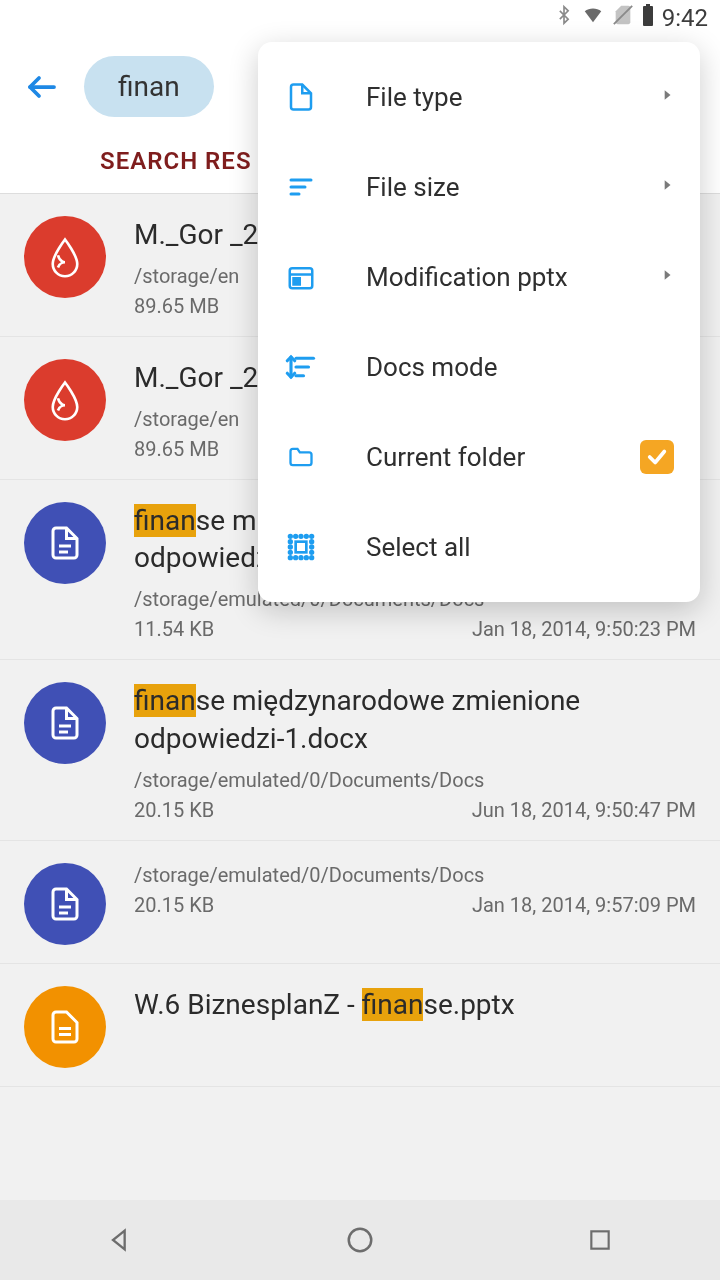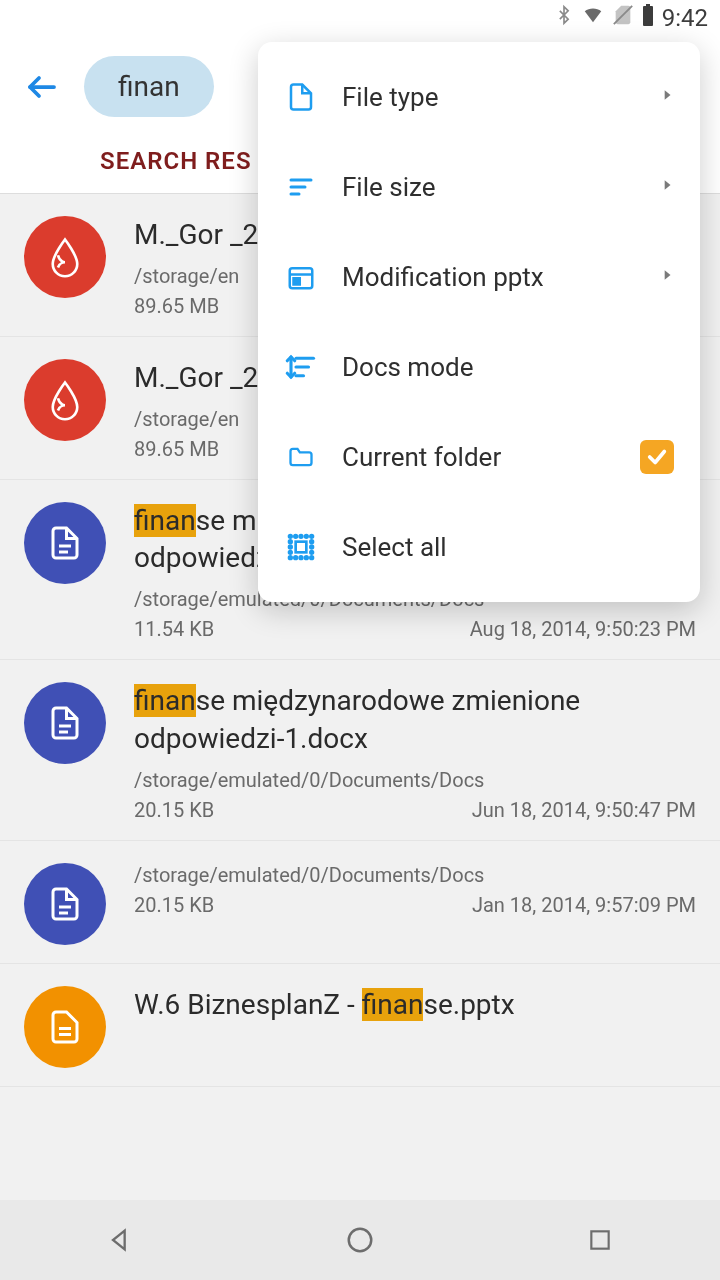--- a/index.html
+++ b/index.html
@@ -25,21 +25,21 @@
   .icon.docx { background: #4050b5; }
   .icon.pptx { background: #f29100; }
   .row .meta { flex: 1; min-width: 0; }
   .row .title { font-size: 28px; color: #2b2b2b; line-height: 1.35; margin-bottom: 10px; }
   .row .title .hl { background: #e8a20c; }
   .row .path { font-size: 20px; color: #6a6a6a; margin-bottom: 6px; }
   .row .sub { display: flex; justify-content: space-between; font-size: 20px; color: #6a6a6a; }
 
   
   .menu { position: absolute; top: 42px; left: 258px; width: 442px; background: #fff; border-radius: 14px; box-shadow: 0 8px 30px rgba(0,0,0,.2); padding: 10px 0; z-index: 10; }
-  .menu-item { display: flex; align-items: center; height: 90px; padding: 0 26px; gap: 24px; }
+  .menu-item { display: flex; align-items: center; height: 90px; padding: 0 26px; gap: 48px; }
   .menu-item .micon { width: 34px; display: flex; justify-content: center; color: #1e9df0; }
   .menu-item .label { flex: 1; font-size: 26px; color: #2f2f2f; }
   .menu-item .chev { color: #7a7a7a; }
   .menu-item .check { width: 34px; height: 34px; border-radius: 6px; background: #f5a623; display: flex; align-items: center; justify-content: center; color: #fff; }
 
   
   .navbar { position: absolute; bottom: 0; left: 0; right: 0; height: 80px; background: #e9e9e9; display: flex; justify-content: space-around; align-items: center; color: #6d6d6d; }
   .navbar div { width: 34px; height: 34px; display:flex; align-items:center; justify-content:center; }
 </style>
 </head>
@@ -118,21 +118,21 @@
           <path d="M13 2v7h7"></path>
           <line x1="8" y1="14" x2="16" y2="14"></line>
           <line x1="8" y1="18" x2="14" y2="18"></line>
         </svg>
       </div>
       <div class="meta">
         <div class="title"><span class="hl">finan</span>se międzynarodowe zmienione odpowiedzi.docx</div>
         <div class="path">/storage/emulated/0/Documents/Docs</div>
         <div class="sub">
           <span>11.54 KB</span>
-          <span>Aug 18, 2014, 9:50:23 PM</span>
+          <span>Jan 18, 2014, 9:50:23 PM</span>
         </div>
       </div>
     </div>
     <div class="row">
       <div class="icon docx">
         <svg width="36" height="44" viewBox="0 0 24 24" fill="none" stroke="#fff" stroke-width="2">
           <path d="M13 2H6a2 2 0 00-2 2v16a2 2 0 002 2h12a2 2 0 002-2V9l-7-7z"></path>
           <path d="M13 2v7h7"></path>
           <line x1="8" y1="14" x2="16" y2="14"></line>
           <line x1="8" y1="18" x2="14" y2="18"></line>

